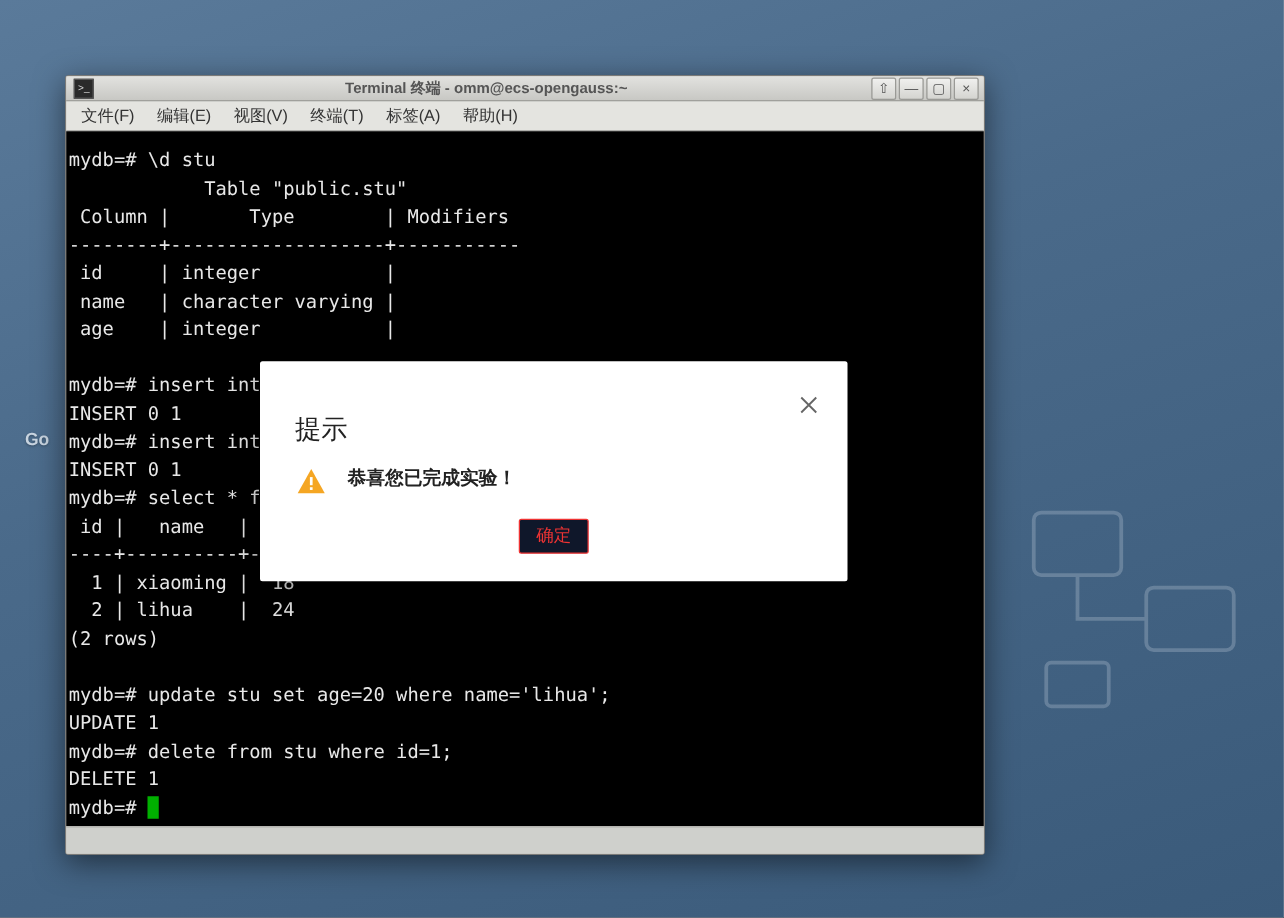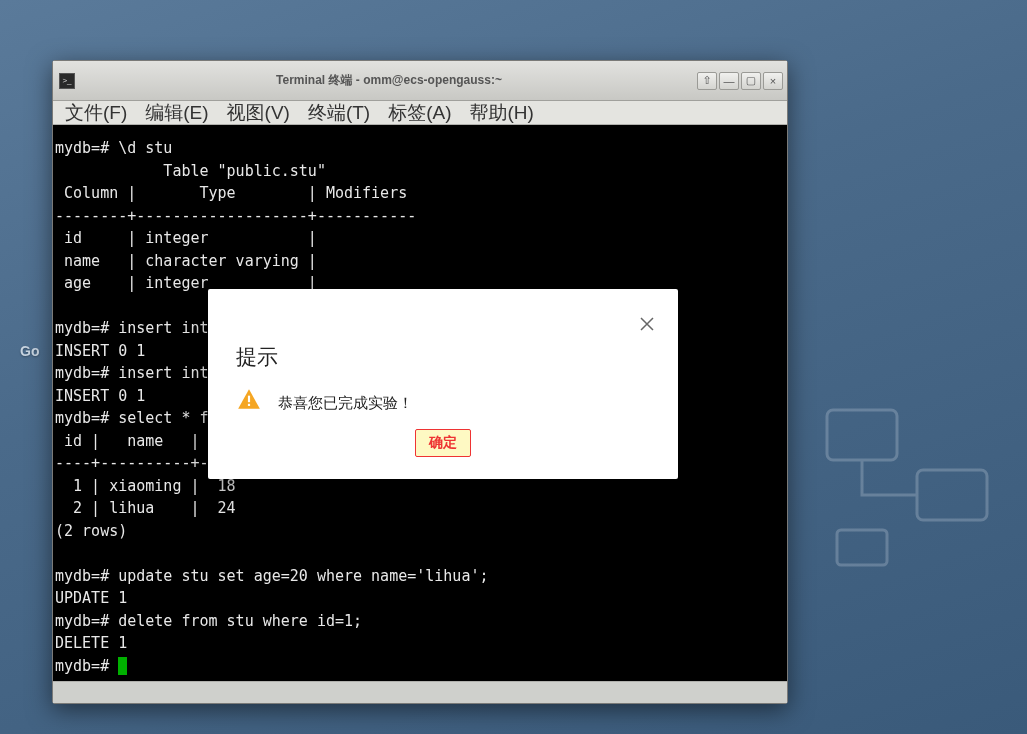--- a/index.html
+++ b/index.html
@@ -25,21 +25,21 @@
 
   
   .window {
     position: absolute; left: 52px; top: 60px; width: 736px;
     background: #cfd0cc;
     border: 1px solid #7a7a78;
     border-radius: 3px;
     box-shadow: 0 6px 24px rgba(0,0,0,.5);
   }
   .titlebar {
-    height: 40px; display: flex; align-items: center;
+    height: 20px; display: flex; align-items: center;
     background: linear-gradient(#e2e2df, #c8c8c4);
     border-bottom: 1px solid #a0a09c;
     position: relative;
   }
   .titlebar .app-icon {
     width: 16px; height: 16px; margin: 0 6px;
     background: #2a2a2a; border: 1px solid #555;
     display: flex; align-items: center; justify-content: center;
   }
   .titlebar .app-icon::after { content: ">_"; color: #ddd; font-size: 8px; }
@@ -55,21 +55,21 @@
     border: 1px solid #9a9a96; border-radius: 2px;
     display: flex; align-items: center; justify-content: center;
     color: #555; font-size: 11px; cursor: pointer;
   }
   .menubar {
     height: 24px; display: flex; align-items: center;
     background: #e4e4e0; border-bottom: 1px solid #b0b0ac;
     padding: 0 4px; gap: 2px;
   }
   .menu-item {
-    padding: 2px 8px; font-size: 19px; color: #333; cursor: pointer;
+    padding: 2px 8px; font-size: 13px; color: #333; cursor: pointer;
     border-radius: 2px;
   }
 
   .terminal-body {
     background: #000; color: #e8e8e8;
     font-family: "DejaVu Sans Mono", Consolas, monospace;
     font-size: 15px; line-height: 22.5px;
     padding: 12px 2px 4px 2px;
     white-space: pre;
     min-height: 540px;
@@ -86,40 +86,40 @@
   
   .dialog {
     position: absolute; left: 208px; top: 289px; width: 470px;
     background: #fff; box-shadow: 0 8px 30px rgba(0,0,0,.4);
     border-radius: 2px;
   }
   .dialog-head {
     display: flex; align-items: flex-start; justify-content: space-between;
     padding: 14px 20px 0 28px;
   }
-  .dialog-title { font-size: 21px; color: #222; margin-top: 40px; }
+  .dialog-title { font-size: 21px; color: #222; margin-top: 26px; }
   .dialog-close {
     width: 22px; height: 22px; display: flex; align-items: center;
     justify-content: center; cursor: pointer; color: #666; font-size: 18px;
     margin-top: 10px;
   }
   .dialog-body {
-    display: flex; align-items: flex-end; gap: 16px;
+    display: flex; align-items: flex-start; gap: 16px;
     padding: 16px 28px 10px 28px;
+    font-weight: bold;
   }
   .warn-icon { width: 26px; height: 26px; flex: none; }
   .dialog-msg { font-size: 15px; color: #222; }
   .dialog-actions {
     display: flex; justify-content: center; padding: 6px 0 22px 0;
   }
   .dialog-btn {
-    border: 1px solid #e33; color: #e33; background: #fef9c3;
+    border: 1px solid #e33; color: #e33; background: #0f172a;
     padding: 4px 13px; font-size: 14px; cursor: pointer;
     border-radius: 2px;
-    font-weight: bold;
   }
 </style>
 </head>
 <body>
 
 <div class="desktop">
   <div class="go-label">Go</div>
   <div class="desktop-deco">
     <svg viewBox="0 0 200 200">
       <g stroke="#e8eef6" stroke-width="3" fill="none" opacity="0.9">

